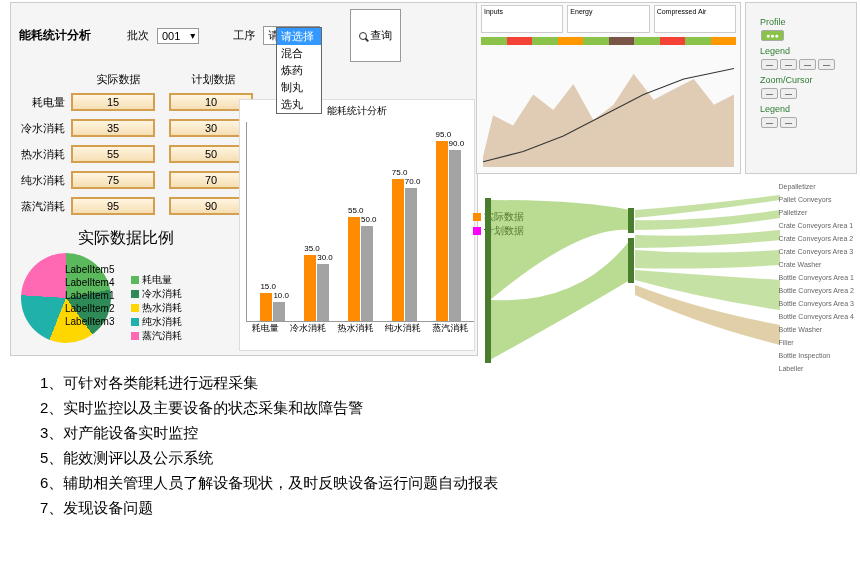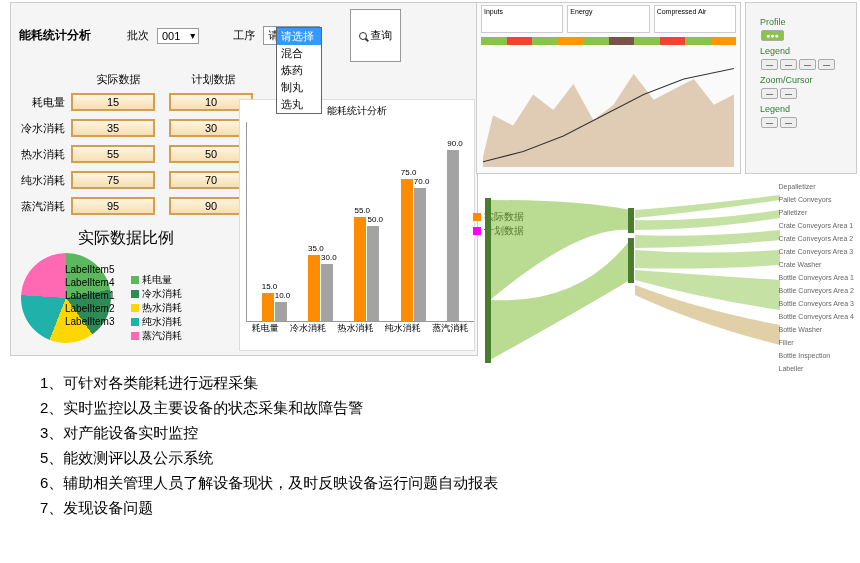--- a/index.html
+++ b/index.html
@@ -200,20 +200,23 @@
           </div>
           <div class="bar-group">
             <div class="bar bar-o" style="height: 142.5px;">
               <div class="bar-v">75.0</div>
             </div>
             <div class="bar bar-m" style="height: 133px;">
               <div class="bar-v">70.0</div>
             </div>
           </div>
           <div class="bar-group">
+            <div class="bar bar-o" style="height: 180.5px;">
+              <div class="bar-v">95.0</div>
+            </div>
             <div class="bar bar-m" style="height: 171px;">
               <div class="bar-v">90.0</div>
             </div>
           </div>
         </div>
       <div class="bar-xlabels" id="bar-xlabels">
           <div>耗电量</div>
           <div>冷水消耗</div>
           <div>热水消耗</div>
           <div>纯水消耗</div>

